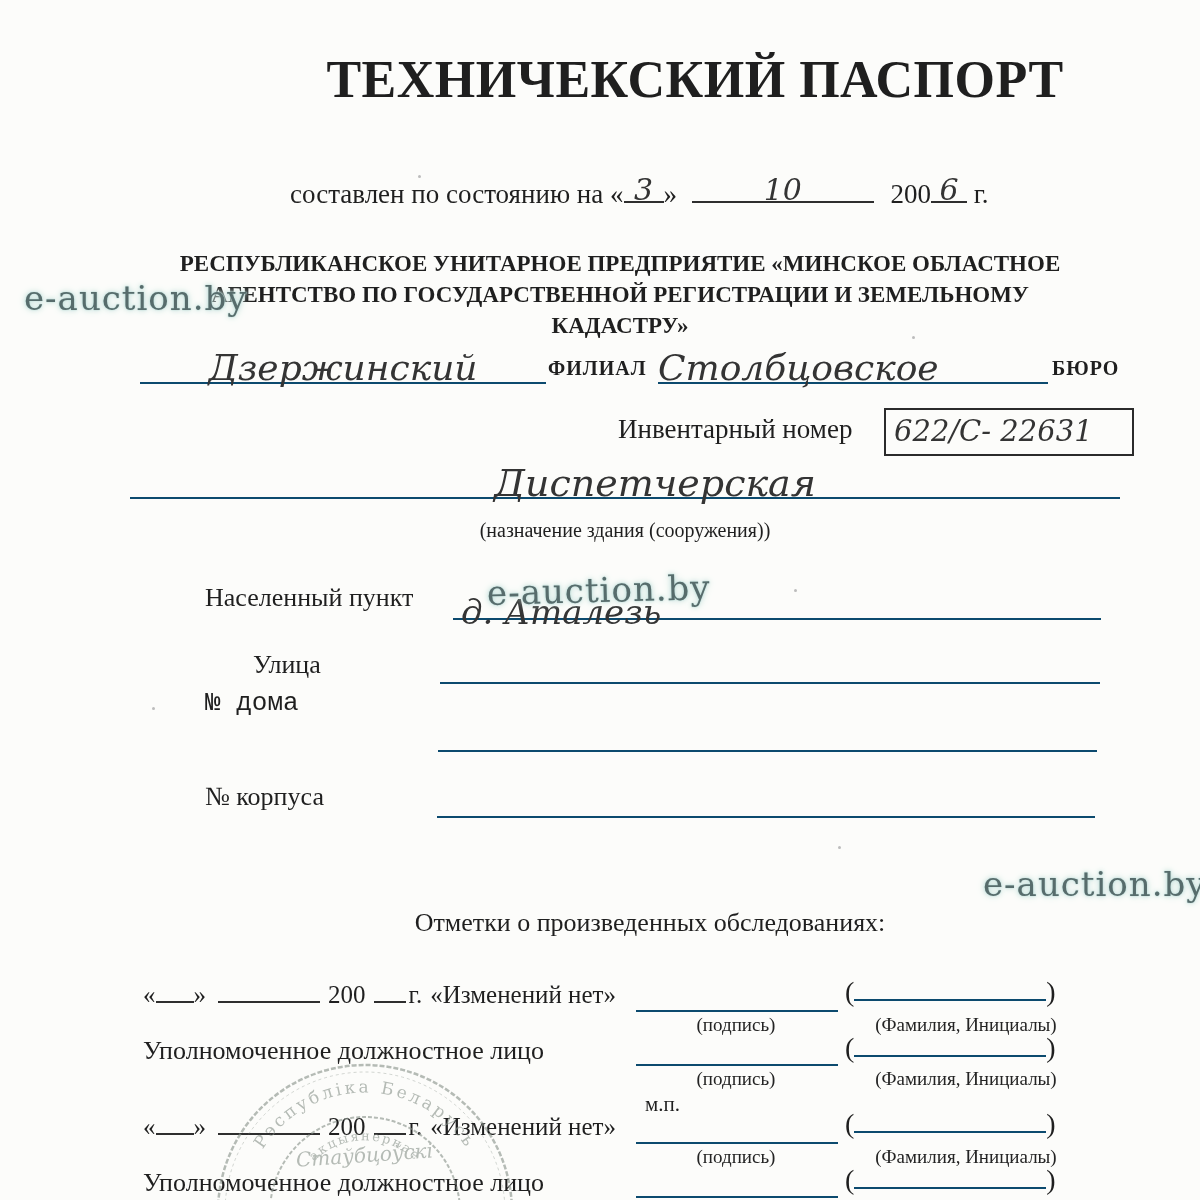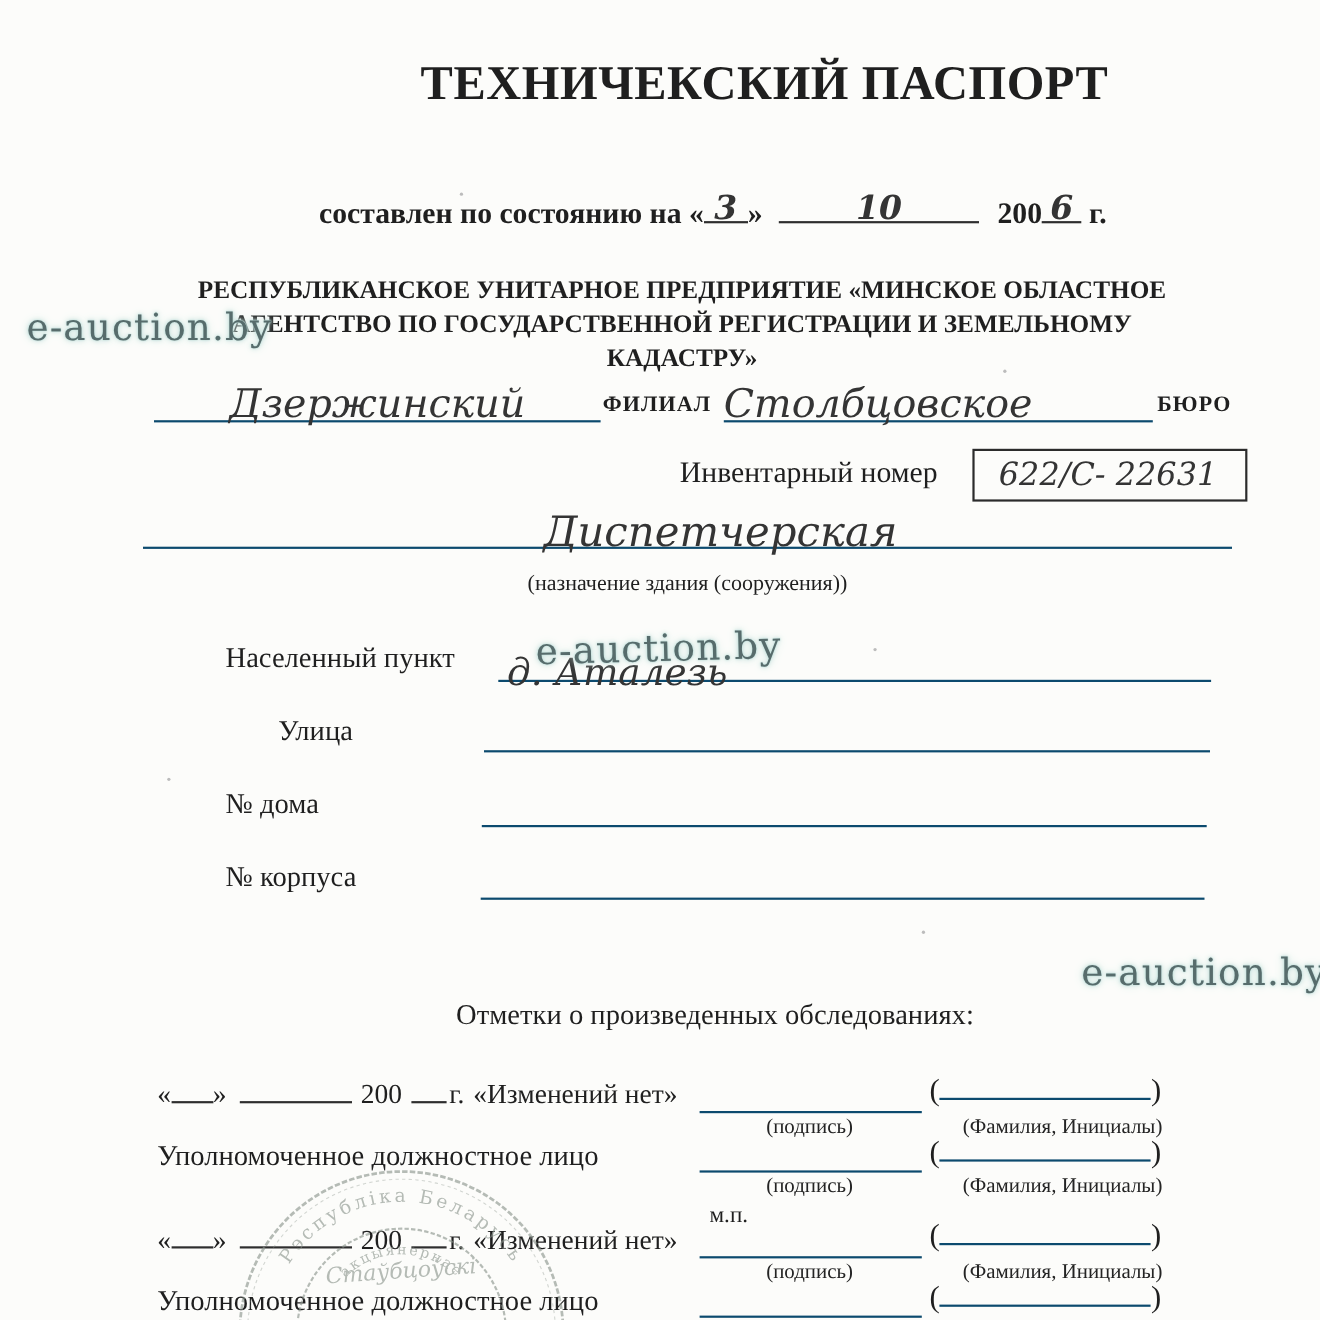--- a/index.html
+++ b/index.html
@@ -52,23 +52,23 @@
     </defs>
     <text font-size="17" fill="#8a948c" letter-spacing="3">
       <textPath href="#arcOuter" startOffset="50%" text-anchor="middle">Рэспубліка Беларусь</textPath>
     </text>
     <text font-size="13" fill="#8a948c" letter-spacing="2">
       <textPath href="#arcInner" startOffset="50%" text-anchor="middle">акцыянернае</textPath>
     </text>
     <text x="160" y="100" font-size="20" font-style="italic" fill="#8a948c" text-anchor="middle" transform="rotate(-4 160 100)">Стаўбцоўскі</text>
   </svg>
 
-  <div class="abs b center nowrap" style="left:190px;width:1010px;top:50px;font-size:44px;letter-spacing:0.5px;">ТЕХНИЧЕКСКИЙ ПАСПОРТ</div>
+  <div class="abs b center nowrap" style="left:190px;width:1010px;top:50px;font-size:52px;letter-spacing:0.5px;">ТЕХНИЧЕКСКИЙ ПАСПОРТ</div>
 
-  <div class="abs nowrap" style="left:290px;top:174px;font-size:27px;font-weight:bold;">
+  <div class="abs nowrap" style="left:290px;top:174px;font-size:27px;">
     <span>составлен по состоянию на</span>
     <span>«</span><span class="slot" style="width:40px;"><span class="hand" style="font-size:30px;">3</span></span><span>»</span>
     <span class="slot" style="width:182px;margin-left:8px;"><span class="hand" style="font-size:30px;">10</span></span>
     <span style="margin-left:10px;">200</span><span class="slot" style="width:36px;"><span class="hand" style="font-size:30px;">6</span></span>
     <span>г.</span>
   </div>
 
   <div class="abs b center" style="left:140px;width:960px;top:248px;font-size:23px;line-height:31px;">
     <div>РЕСПУБЛИКАНСКОЕ УНИТАРНОЕ ПРЕДПРИЯТИЕ «МИНСКОЕ ОБЛАСТНОЕ</div>
     <div>АГЕНТСТВО ПО ГОСУДАРСТВЕННОЙ РЕГИСТРАЦИИ И ЗЕМЕЛЬНОМУ</div>
@@ -79,38 +79,38 @@
     <span class="hand abs" style="left:0;right:0;bottom:-6px;text-align:center;font-size:36px;">Дзержинский</span>
   </div>
   <div class="abs b nowrap" style="left:548px;top:357px;font-size:20px;letter-spacing:1px;">ФИЛИАЛ</div>
   <div class="abs uline" style="left:658px;top:342px;width:390px;height:40px;">
     <span class="hand abs" style="left:0;right:0;bottom:-6px;font-size:36px;">Столбцовское</span>
   </div>
   <div class="abs b nowrap" style="left:1052px;top:357px;font-size:20px;letter-spacing:1px;">БЮРО</div>
 
   <div class="abs nowrap lbl26" style="left:618px;top:414px;font-size:27px;">Инвентарный номер</div>
   <div class="abs" style="left:884px;top:408px;width:246px;height:44px;border:2px solid #2b2b2b;">
-    <span class="hand" style="display:block;font-size:29px;line-height:42px;padding-left:22px;">622/С- 22631</span>
+    <span class="hand" style="display:block;font-size:29px;line-height:42px;padding-left:8px;">622/С- 22631</span>
   </div>
 
   <div class="abs uline" style="left:130px;top:455px;width:990px;height:42px;">
     <span class="hand abs" style="left:0;right:0;bottom:-8px;text-align:center;text-indent:60px;font-size:38px;font-style:italic;">Диспетчерская</span>
   </div>
   <div class="abs center" style="left:130px;width:990px;top:501px;font-size:20px;margin-top:18px;">(назначение здания (сооружения))</div>
 
   <div class="abs nowrap lbl26" style="left:205px;top:583px;">Населенный пункт</div>
   <div class="abs uline" style="left:453px;top:576px;width:648px;height:42px;">
     <span class="hand abs" style="left:8px;bottom:-14px;font-size:34px;">д. Аталезь</span>
   </div>
   <div class="abs wm" style="left:487px;top:570px;transform:rotate(-1.5deg);">e-auction.by</div>
 
   <div class="abs nowrap lbl26" style="left:205px;top:650px;margin-left:48px;">Улица</div>
   <div class="abs uline" style="left:440px;top:646px;width:660px;height:36px;"></div>
 
-  <div class="abs nowrap lbl26" style="left:205px;top:716px;">№ дома</div>
+  <div class="abs nowrap lbl26" style="left:205px;top:688px;font-family:Liberation Mono, monospace;">№ дома</div>
   <div class="abs uline" style="left:438px;top:712px;width:659px;height:38px;"></div>
 
   <div class="abs nowrap lbl26" style="left:205px;top:782px;">№ корпуса</div>
   <div class="abs uline" style="left:437px;top:778px;width:658px;height:38px;"></div>
 
   <div class="abs wm" style="left:24px;top:278px;">e-auction.by</div>
   <div class="abs wm" style="left:983px;top:864px;">e-auction.by</div>
 
   <div class="abs center nowrap" style="left:200px;width:900px;top:908px;font-size:26px;">Отметки о произведенных обследованиях:</div>
 

